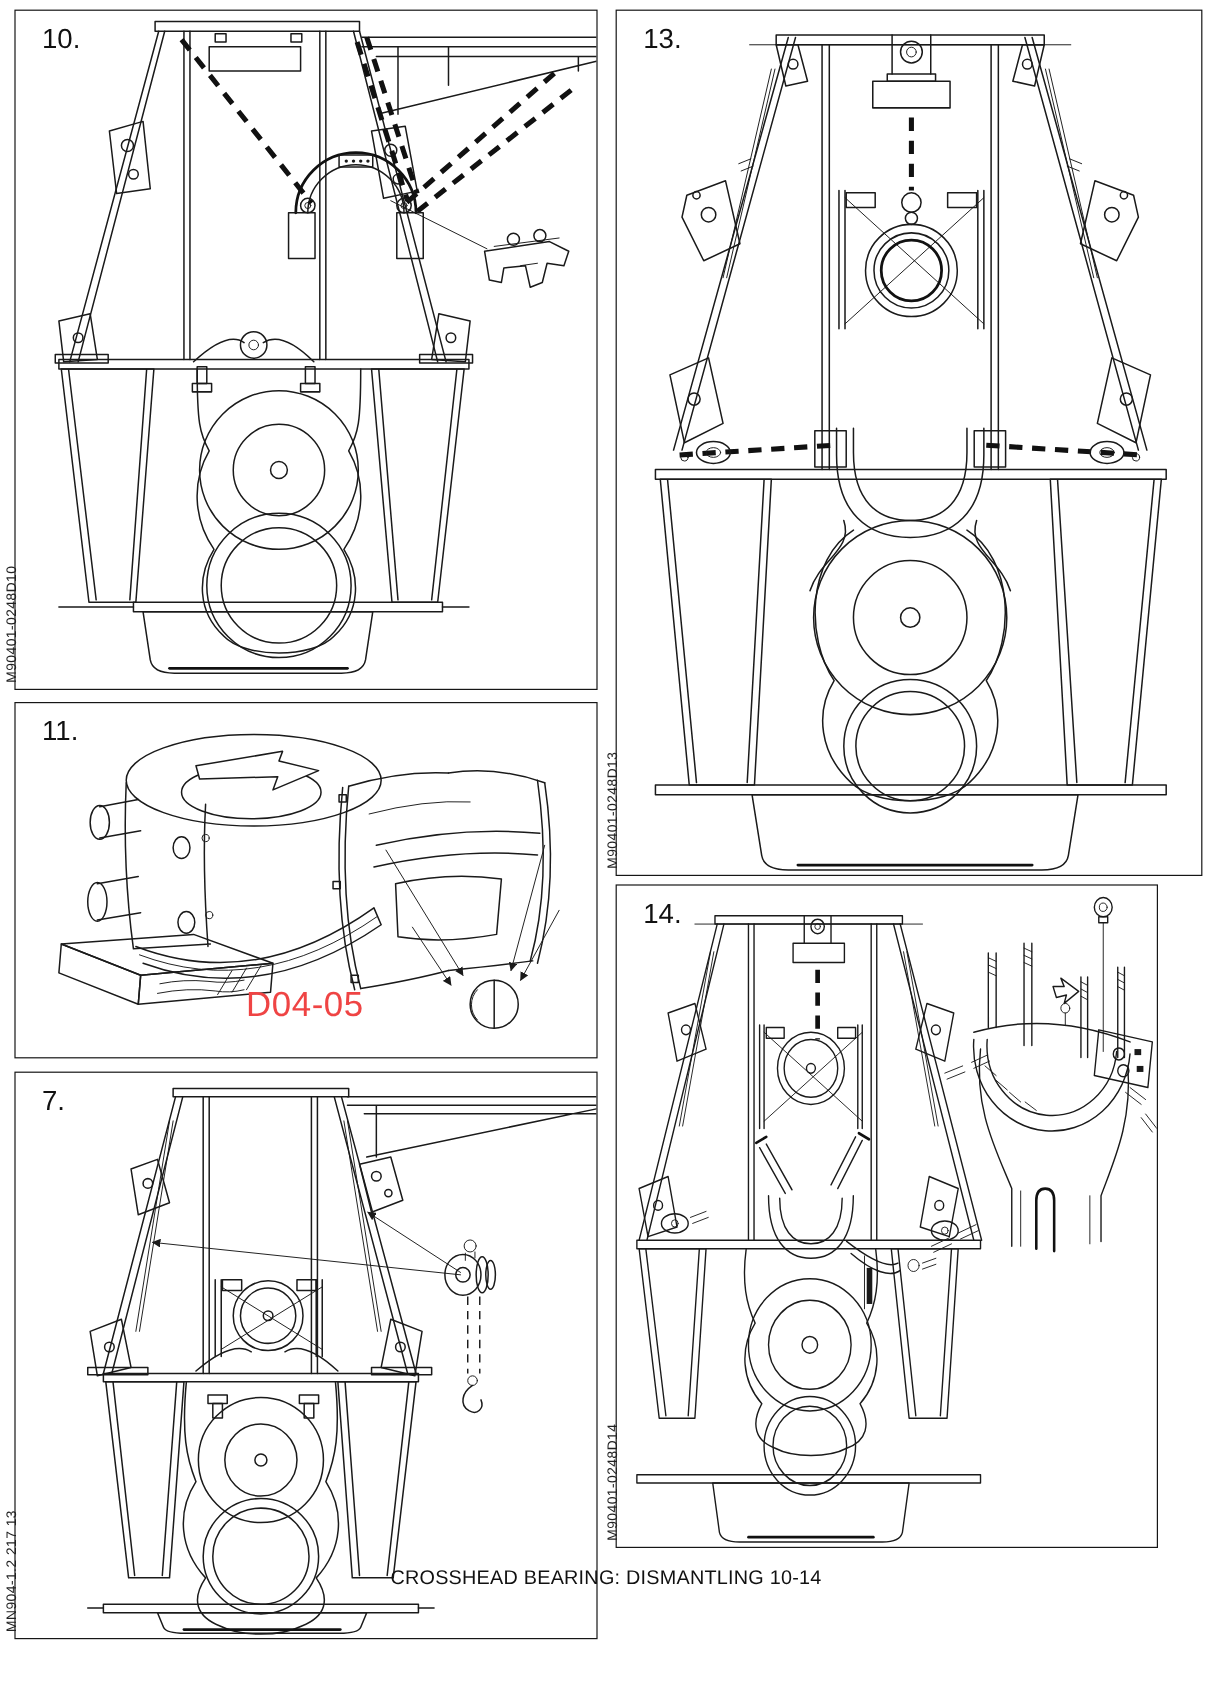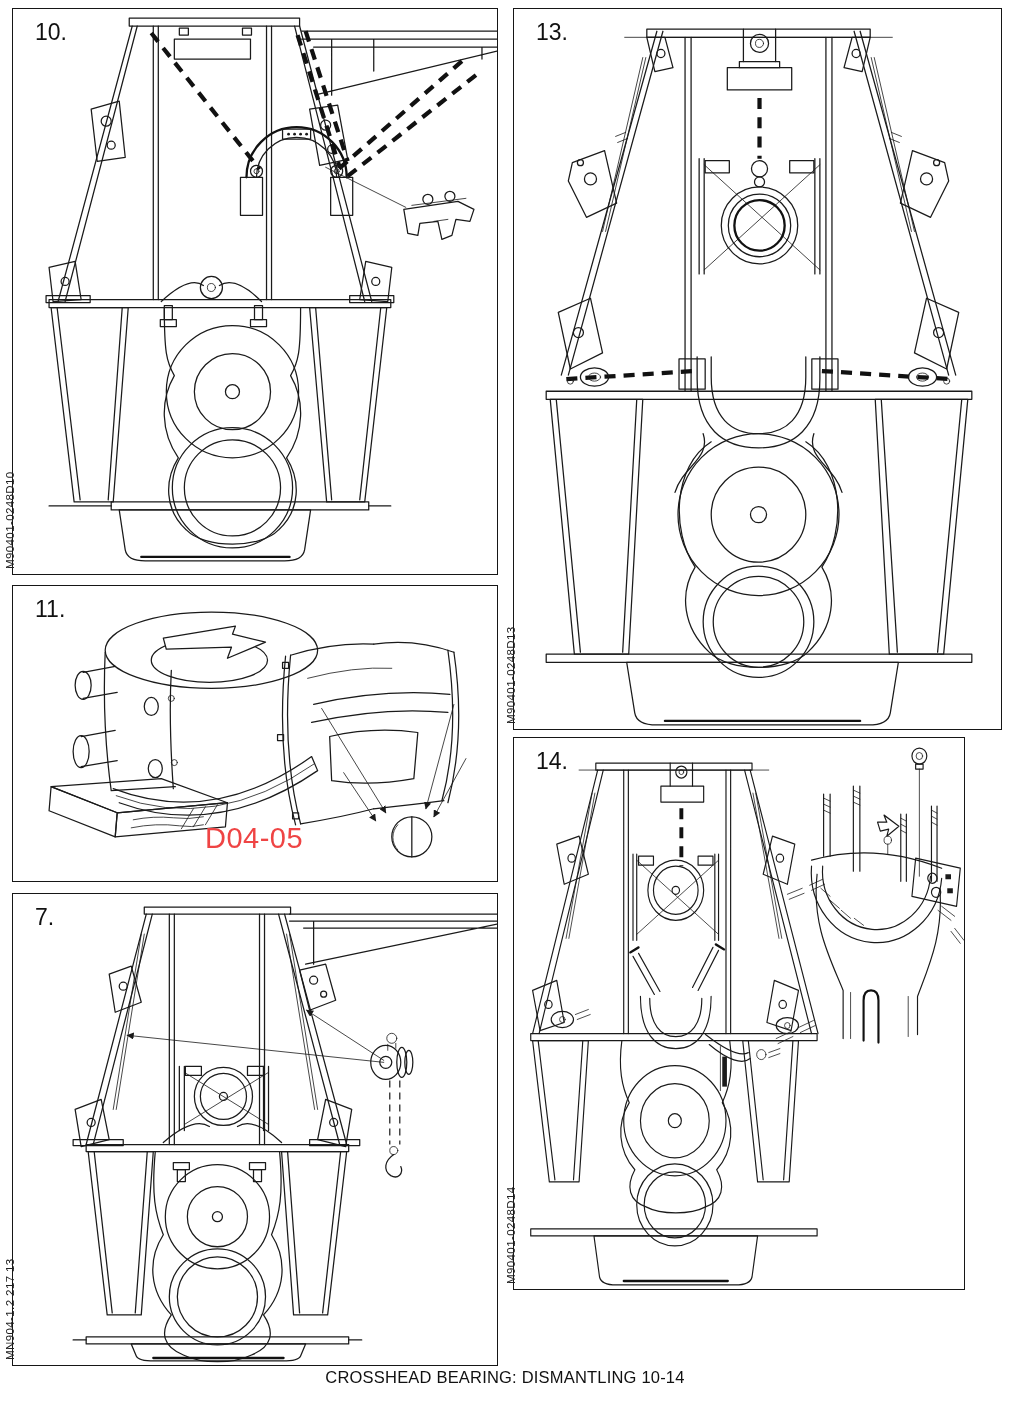--- a/index.html
+++ b/index.html
@@ -6,21 +6,21 @@
   body{width:1010px;height:1403px;position:relative;overflow:hidden;
        font-family:"Liberation Sans","DejaVu Sans",sans-serif;color:#1a1a1a;}
   .panel{position:absolute;border:1.6px solid #161616;background:#fff;box-sizing:border-box;}
   .panel svg{position:absolute;left:0;top:0;width:100%;height:100%;}
   .fig-num{position:absolute;left:22px;top:10px;font-size:23px;color:#111;z-index:3;}
   .vcode{position:absolute;left:3px;bottom:5px;transform-origin:0 100%;
          transform:rotate(-90deg);white-space:nowrap;font-size:11.5px;
          letter-spacing:.4px;color:#222;z-index:3;}
   .tool-label{position:absolute;left:192px;top:236px;font-size:29px;
               letter-spacing:.5px;color:#ef4444;z-index:3;}
-  .caption{position:absolute;left:0;top:1368px;width:1010px;text-align:center;
+  .caption{position:absolute;left:0;top:1306px;width:1010px;text-align:center;
            font-size:16.5px;letter-spacing:.2px;color:#111;}
   
   .s{fill:none;stroke:#1a1a1a;stroke-width:1.25;stroke-linecap:round;stroke-linejoin:round;}
   .t{fill:none;stroke:#1a1a1a;stroke-width:.8;stroke-linecap:round;}
   .h{fill:none;stroke:#111;stroke-width:2.3;stroke-linecap:round;}
   .dT{fill:none;stroke:#111;stroke-width:4.2;stroke-dasharray:11 8;}
   .dS{fill:none;stroke:#1a1a1a;stroke-width:1.2;stroke-dasharray:7 5;}
   .w{fill:#fff;stroke:#1a1a1a;stroke-width:1.25;stroke-linejoin:round;}
   .blk{fill:#1a1a1a;stroke:none;}
 </style>

